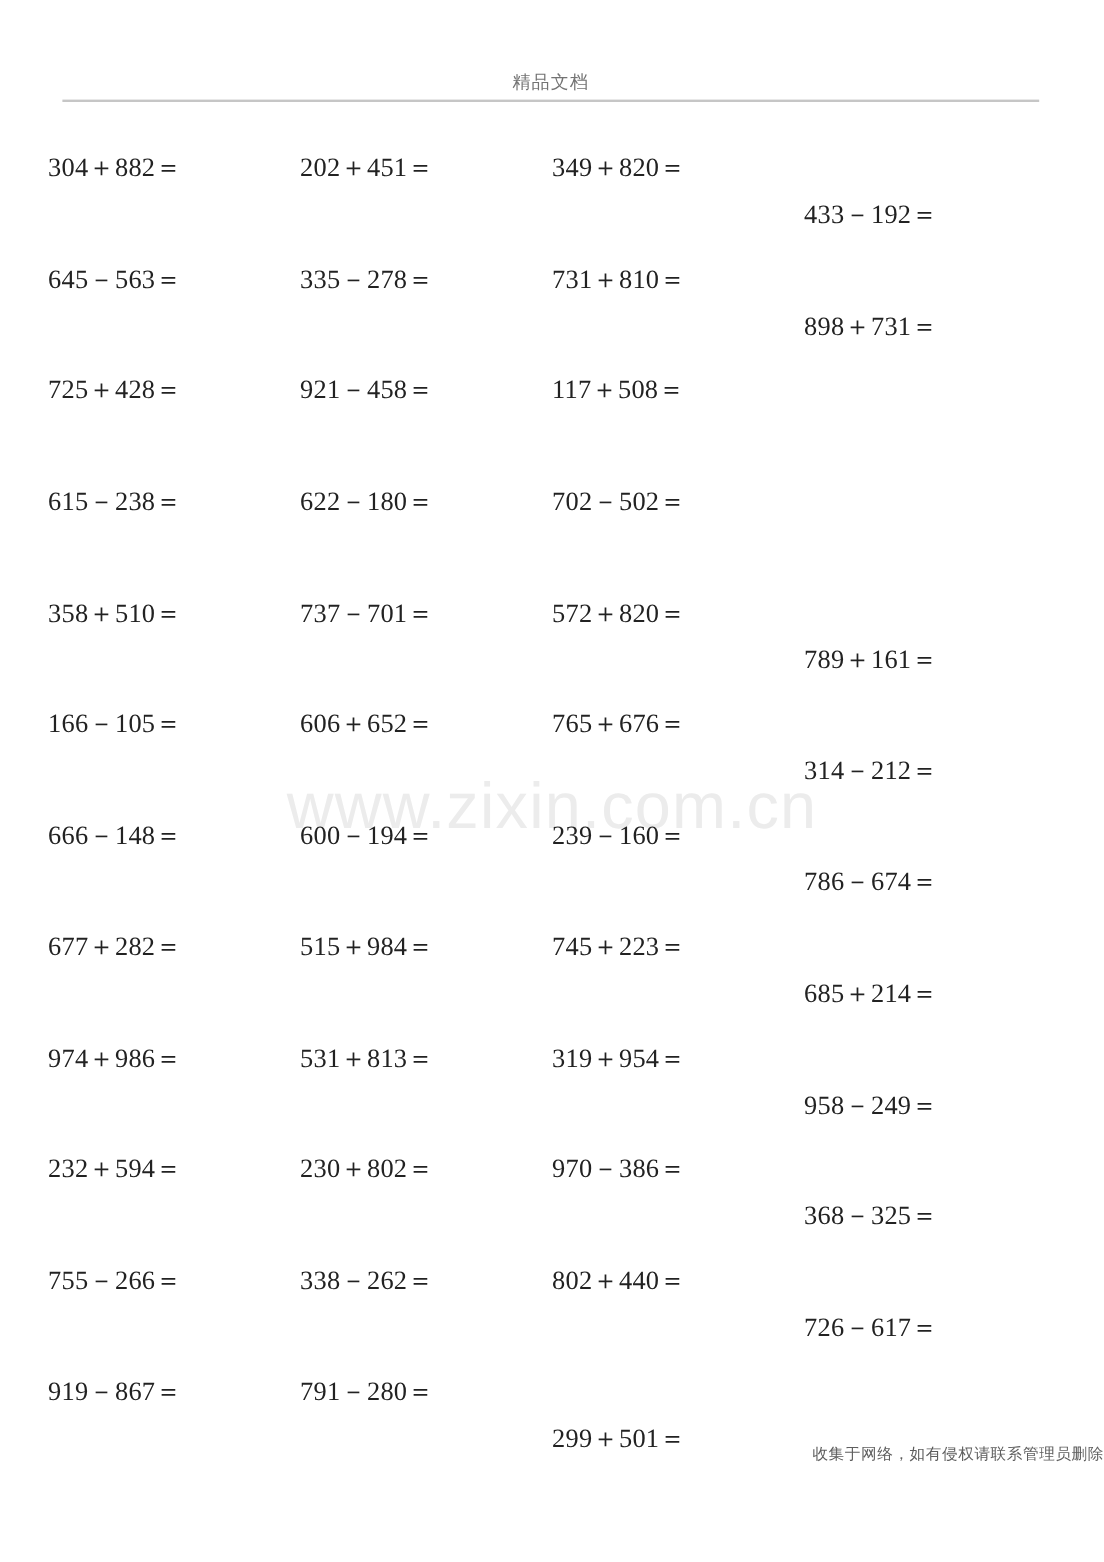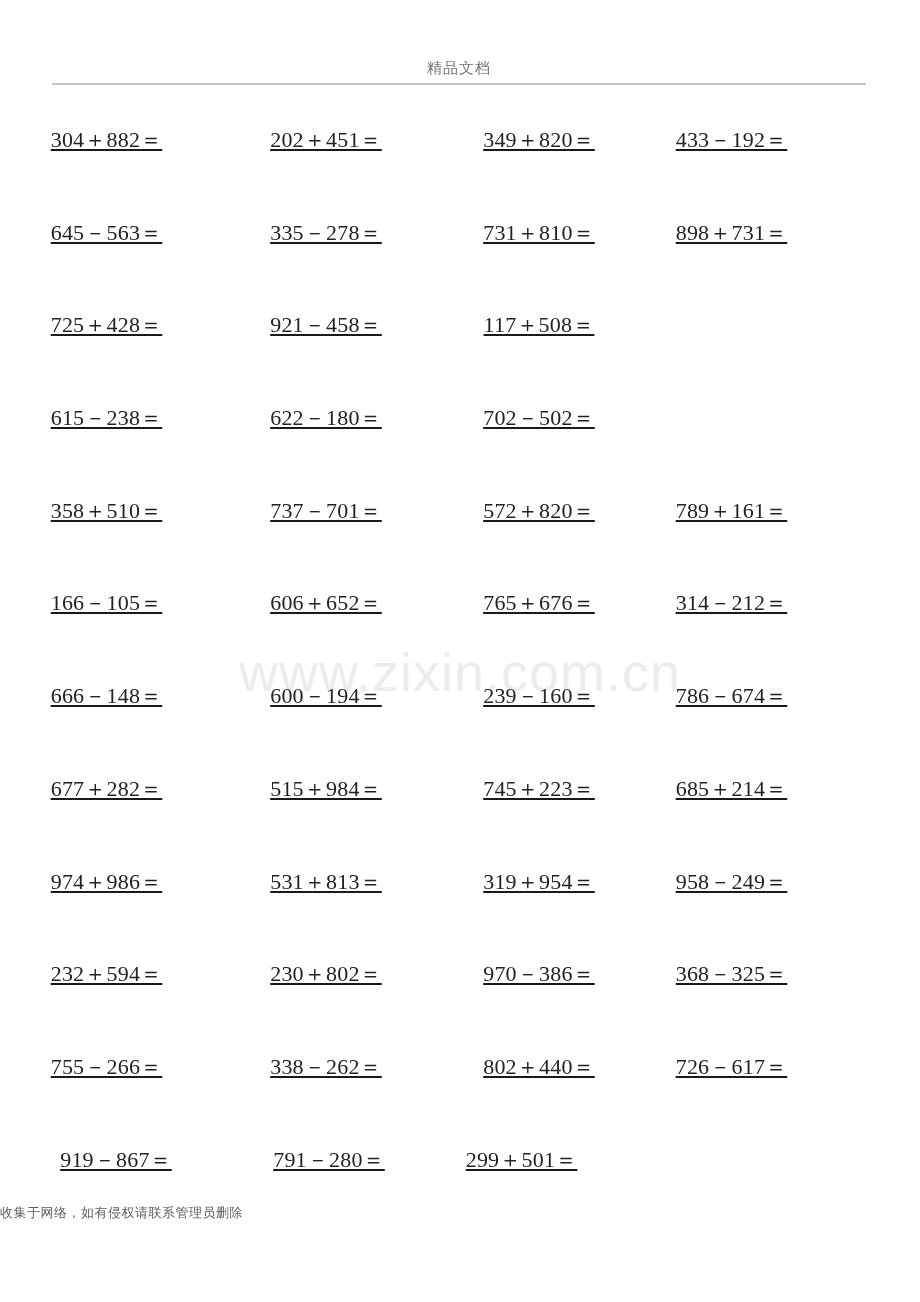--- a/index.html
+++ b/index.html
@@ -76,45 +76,44 @@
   }
   .prob-row {
     display: flex;
     height: 92.7px;
     align-items: flex-start;
   }
   .prob-cell {
     width: 25%;
     box-sizing: border-box;
     display: flex;
-    justify-content: center;
+    justify-content: flex-start;
     padding-right: 46px;
-    text-decoration: underline;
   }
   .prob-cell.c1 { padding-right: 77px; }
   .prob-cell.c2 { padding-right: 58px; }
   .prob-cell.c3 { padding-right: 52px; }
-  .prob-cell.c4 { padding-right: 87px; }
+  .prob-cell.c4 { padding-right: 87px; margin-top: 39px; }
 
   .prob-text {
     font-family: "Liberation Serif", "DejaVu Serif", serif;
     font-size: 22px;
     line-height: 28px;
     color: #222222;
     white-space: nowrap;
     letter-spacing: 0.2px;
   }
 
   
   .doc-footer {
     position: absolute;
     left: 0;
     top: 1203px;
     width: 920px;
-    text-align: left;
+    text-align: right;
   }
   .doc-footer-text {
     font-family: "DejaVu Serif", "Liberation Serif", serif;
     font-size: 13px;
     color: #5e5e5e;
     letter-spacing: 0.5px;
   }
 </style>
 </head>
 <body>

